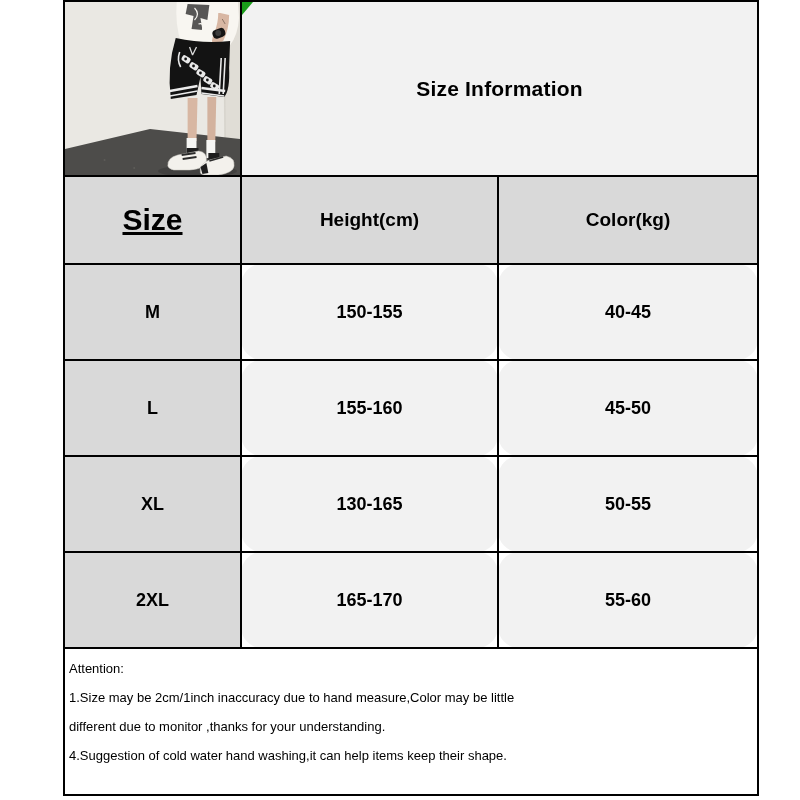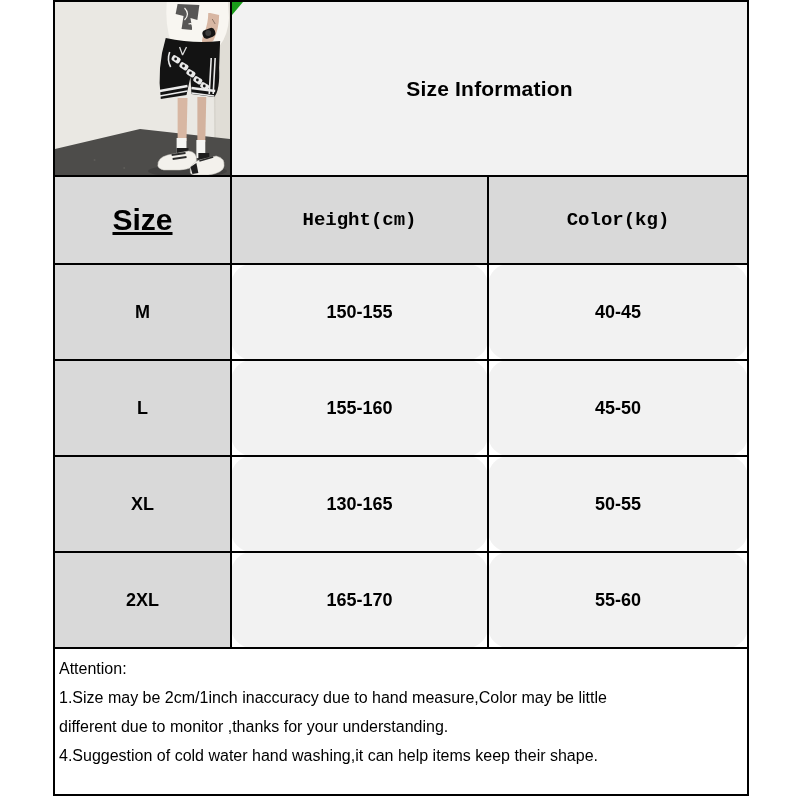--- a/index.html
+++ b/index.html
@@ -13,21 +13,21 @@
   * { box-sizing: border-box; }
   html, body { margin: 0; padding: 0; }
   body {
     width: 800px; height: 800px;
     background: var(--page-bg);
     font-family: "Liberation Sans", sans-serif;
     color: #000;
     position: relative;
     overflow: hidden;
   }
-  .canvas { position: absolute; left: 0; top: 0; width: 664px; height: 800px; }
+  .canvas { position: absolute; left: 10px; top: 0; width: 664px; height: 800px; }
 
   table.size-sheet {
     position: absolute;
     left: 53px; top: 0;
     width: 694px;
     border-collapse: collapse;
     table-layout: fixed;
   }
   table.size-sheet td {
     border: 2px solid var(--border);
@@ -49,35 +49,35 @@
   .corner-marker {
     position: absolute;
     left: 0; top: 0;
     width: 0; height: 0;
     border-top: 13px solid var(--marker-green);
     border-right: 11px solid transparent;
   }
 
   .head-row td { background: var(--header-bg); font-weight: bold; height: 88px; }
   .head-size { font-size: 30px; text-decoration: underline; }
-  .head-col  { font-size: 19px; font-family: Liberation Mono, monospace; }
+  .head-col  { font-size: 19px; }
 
   .data-row td { height: 96px; font-weight: bold; font-size: 18px; }
   .data-row .size-label { background: var(--header-bg); }
   .data-row .data-val   { background: var(--cell-bg); border-radius: 21px; }
 
   .note-cell {
     background: var(--note-bg);
     height: 147px;
     text-align: left !important;
     vertical-align: top !important;
     padding: 5px 4px 0 4px !important;
   }
   .note-line {
-    font-size: 16px;
+    font-size: 13px;
     line-height: 29px;
     white-space: nowrap;
     font-weight: normal;
   }
 </style>
 </head>
 <body>
 
 <div class="canvas">
   <table class="size-sheet">

